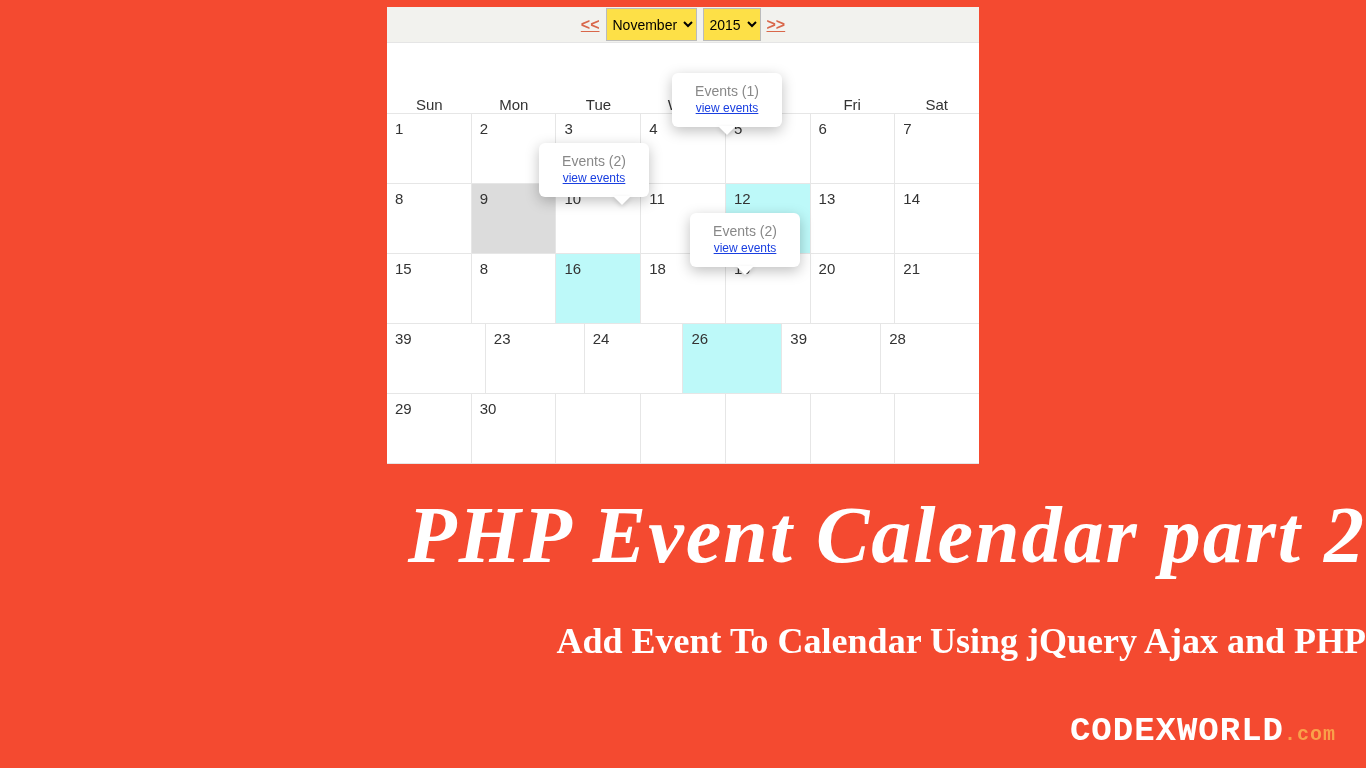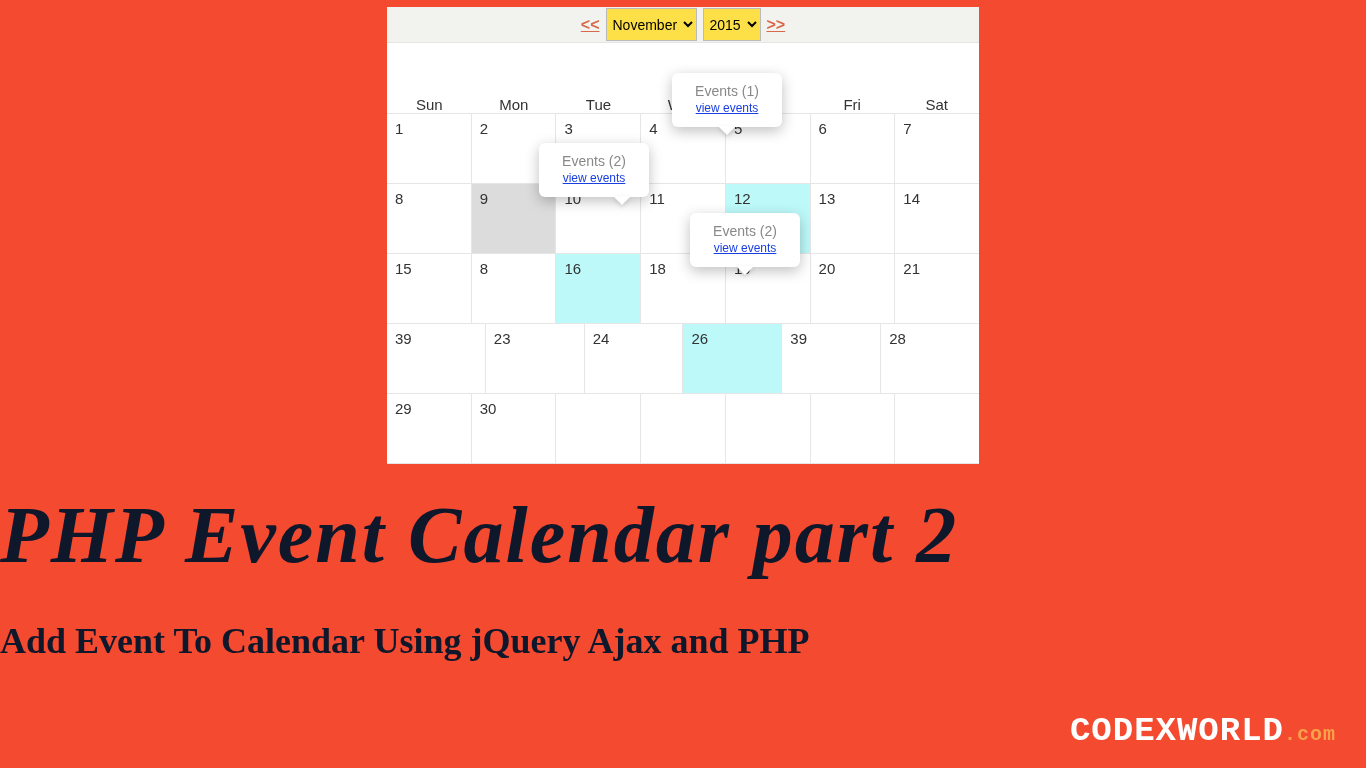--- a/index.html
+++ b/index.html
@@ -96,34 +96,34 @@
     border-left: 9px solid transparent;
     border-right: 9px solid transparent;
     border-top: 9px solid #fff;
     filter: drop-shadow(0 2px 2px rgba(0,0,0,.15));
   }
 
   .headline {
     position: absolute;
     left: 0; right: 0;
     top: 490px;
-    text-align: left;
-    color: #0f172a;
+    text-align: right;
+    color: #ffffff;
     font-family: "Brush Script MT", "Segoe Script", cursive;
     font-size: 80px;
     font-weight: bold;
     letter-spacing: 2px;
     font-style: italic;
   }
   .subhead {
     position: absolute;
     left: 0; right: 0;
     top: 620px;
-    text-align: left;
-    color: #0f172a;
+    text-align: right;
+    color: #ffffff;
     font-family: Georgia, "Times New Roman", serif;
     font-size: 36px;
     font-weight: bold;
   }
   .brand {
     position: absolute;
     right: 30px;
     bottom: 18px;
     color: #fff;
     font-family: "Courier New", monospace;

